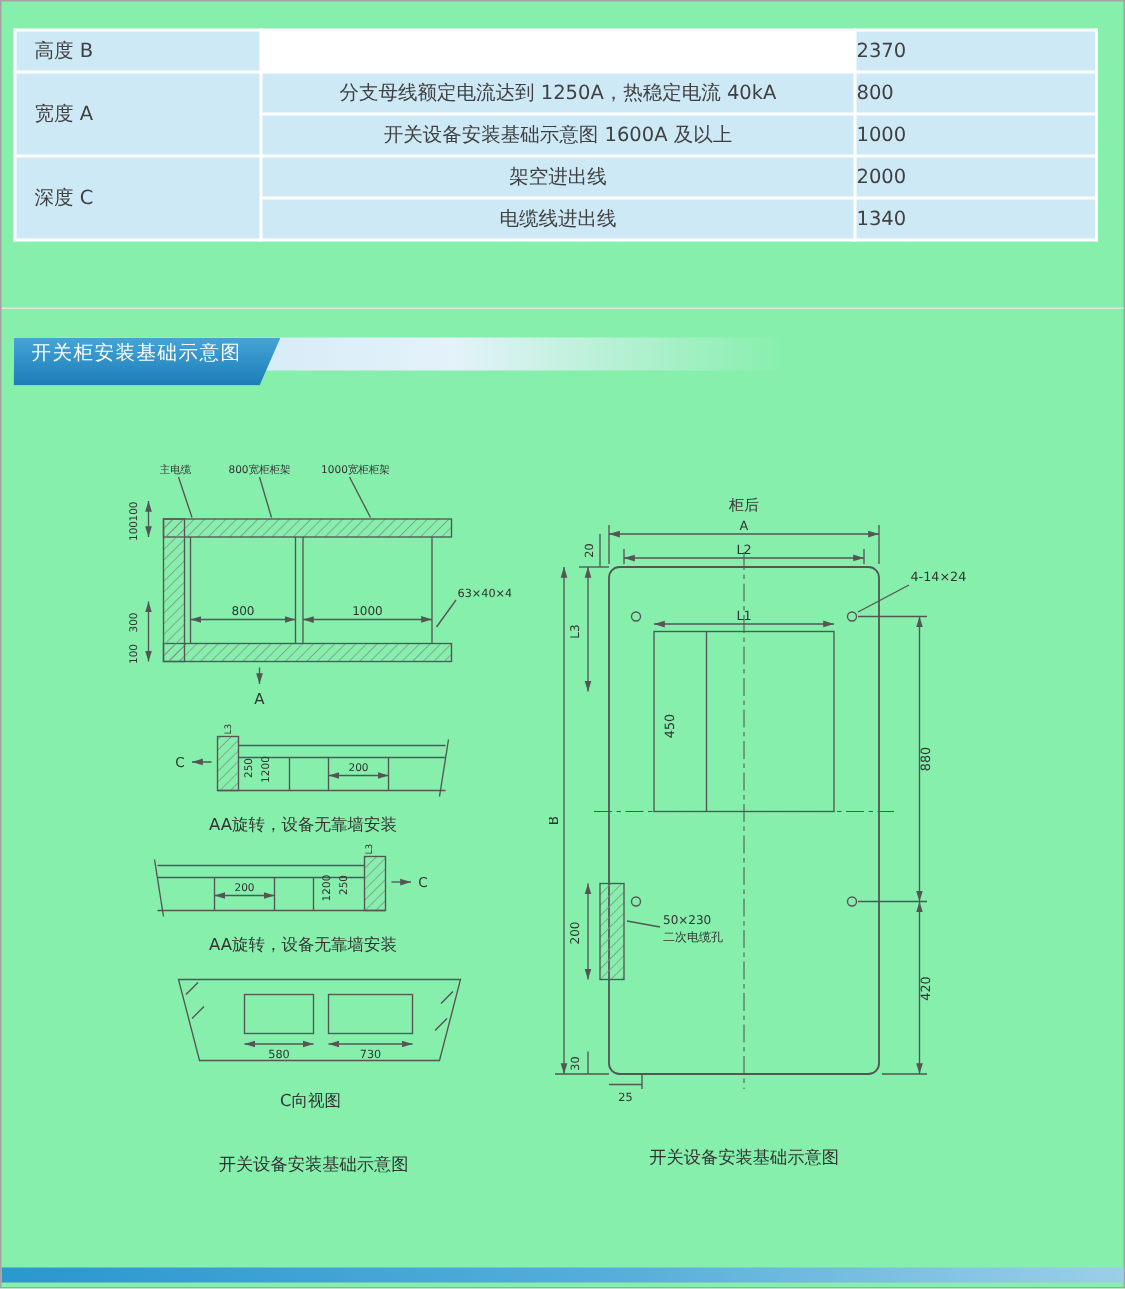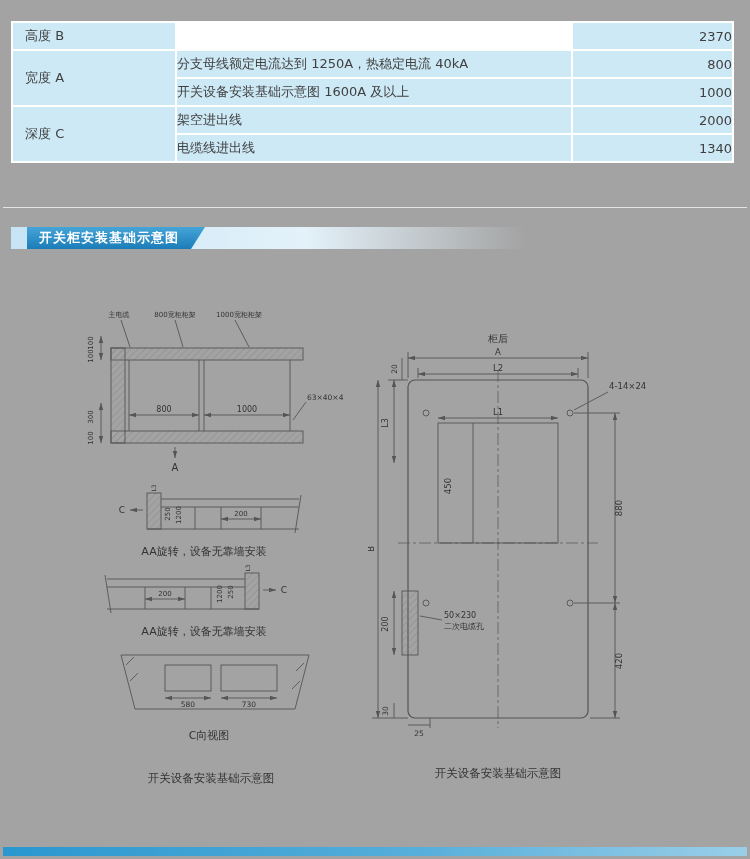--- a/index.html
+++ b/index.html
@@ -1,43 +1,43 @@
 <!DOCTYPE html>
 <html><head>
 <meta charset="utf-8">
 <style>
   html,body { margin:0; padding:0; background:#ffffff; }
   .page {
-    position:relative; width:750px; height:859px; background:#a3a3a3;
+    position:relative; width:750px; height:859px; background:#86efac;
     font-family:"DejaVu Sans","Liberation Sans",sans-serif;
-    overflow:hidden; border:3px solid #a3a3a3; box-sizing:border-box;
+    overflow:hidden; border:1px solid #a3a3a3; box-sizing:border-box;
     color:#3c3c3c;
   }
   
   table.spec { position:absolute; top:18px; left:8px; border-collapse:collapse; table-layout:fixed; }
   table.spec td {
     background:#cde9f6; border:2px solid #ffffff; height:26px;
     font-size:13px; color:#404040; padding:0; vertical-align:middle;
   }
   table.spec td.param { text-align:left; padding-left:12px; }
-  table.spec td.desc  { text-align:left; }
-  table.spec td.val   { text-align:right; }
+  table.spec td.desc  { text-align:center; }
+  table.spec td.val   { text-align:left; }
   table.spec td.blank { background:#ffffff; }
   
   .divider { position:absolute; top:204px; left:0; width:750px; height:1px; background:#e3e3e3; }
   
   .strip {
     position:absolute; top:224px; left:8px; width:734px; height:22px;
     background:linear-gradient(to right,#c6e4f4 0%, #e4f2fa 40%, rgba(255,255,255,0) 70%);
   }
   .ribbon {
-    position:absolute; top:0; left:16px; height:22px; line-height:22px;
+    position:absolute; top:0; left:0; height:32px; line-height:22px;
     padding:0 26px 0 12px;
     background:linear-gradient(to bottom,#46a5d7 0%, #1b7cb8 100%);
-    color:#fff; font-size:13px; font-weight:bold; letter-spacing:1px;
+    color:#fff; font-size:13px; font-weight:normal; letter-spacing:1px;
     clip-path:polygon(0 0, 100% 0, calc(100% - 14px) 100%, 0 100%);
     white-space:nowrap;
   }
   
   .diagram { position:absolute; }
   svg text { font-family:"DejaVu Sans","Liberation Sans",sans-serif; }
   
   .bottom-bar {
     position:absolute; top:844px; left:0; width:750px; height:10px;
     background:linear-gradient(to right,#2a97cf 0%, #56aeda 55%, #9bcfe9 100%);

